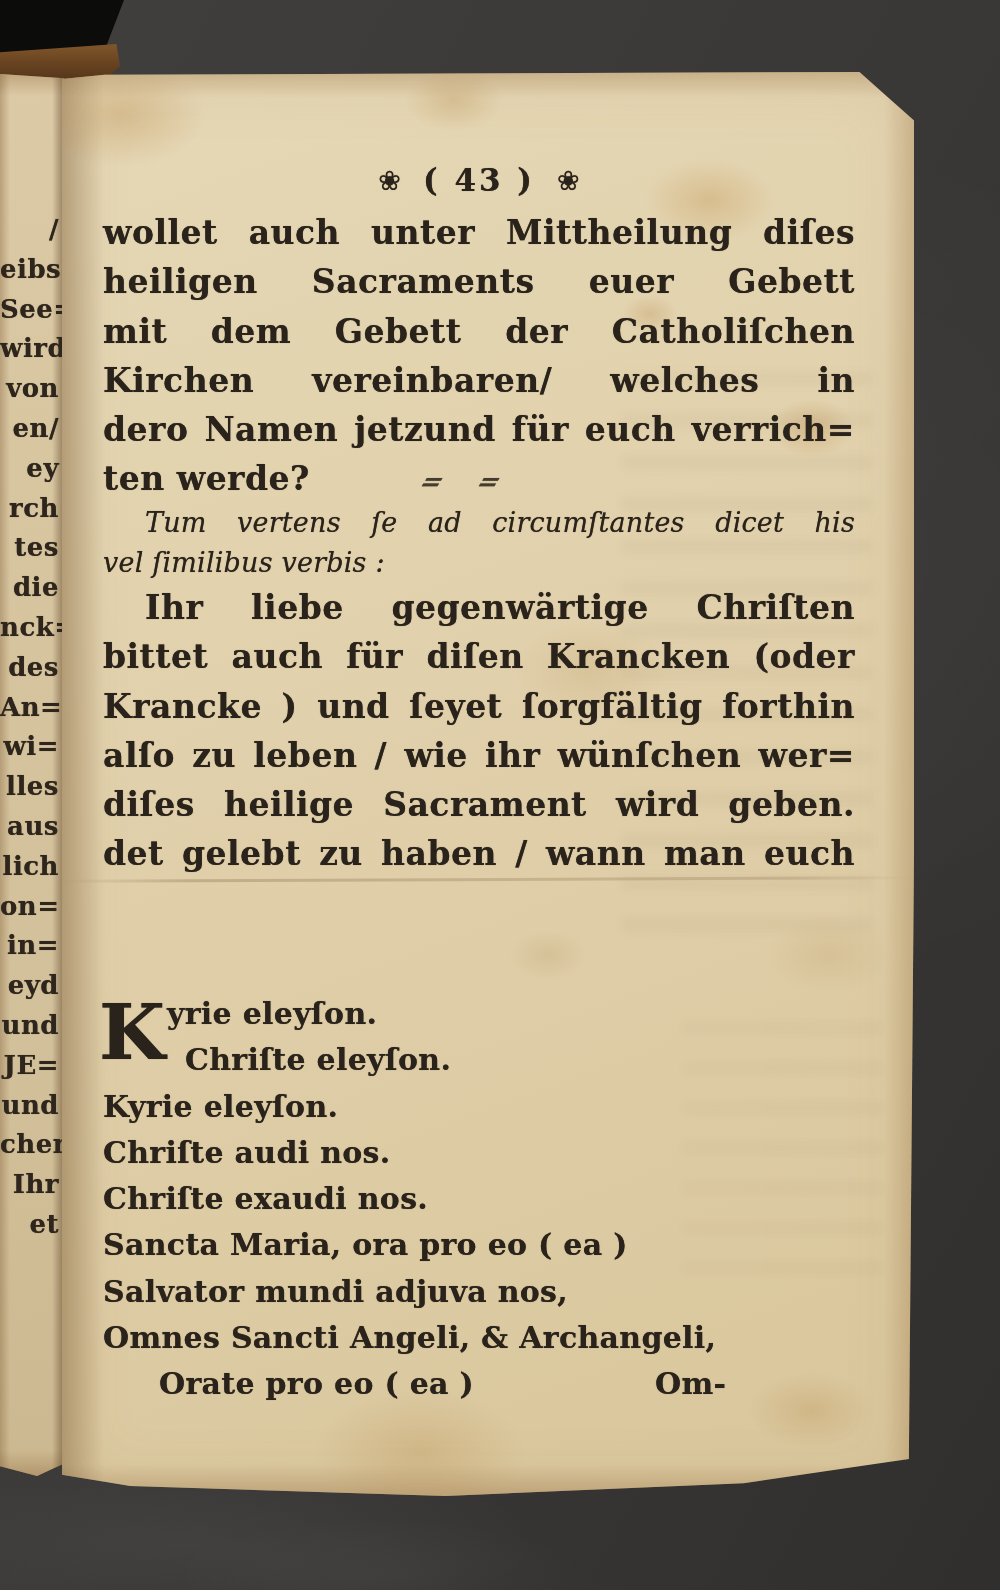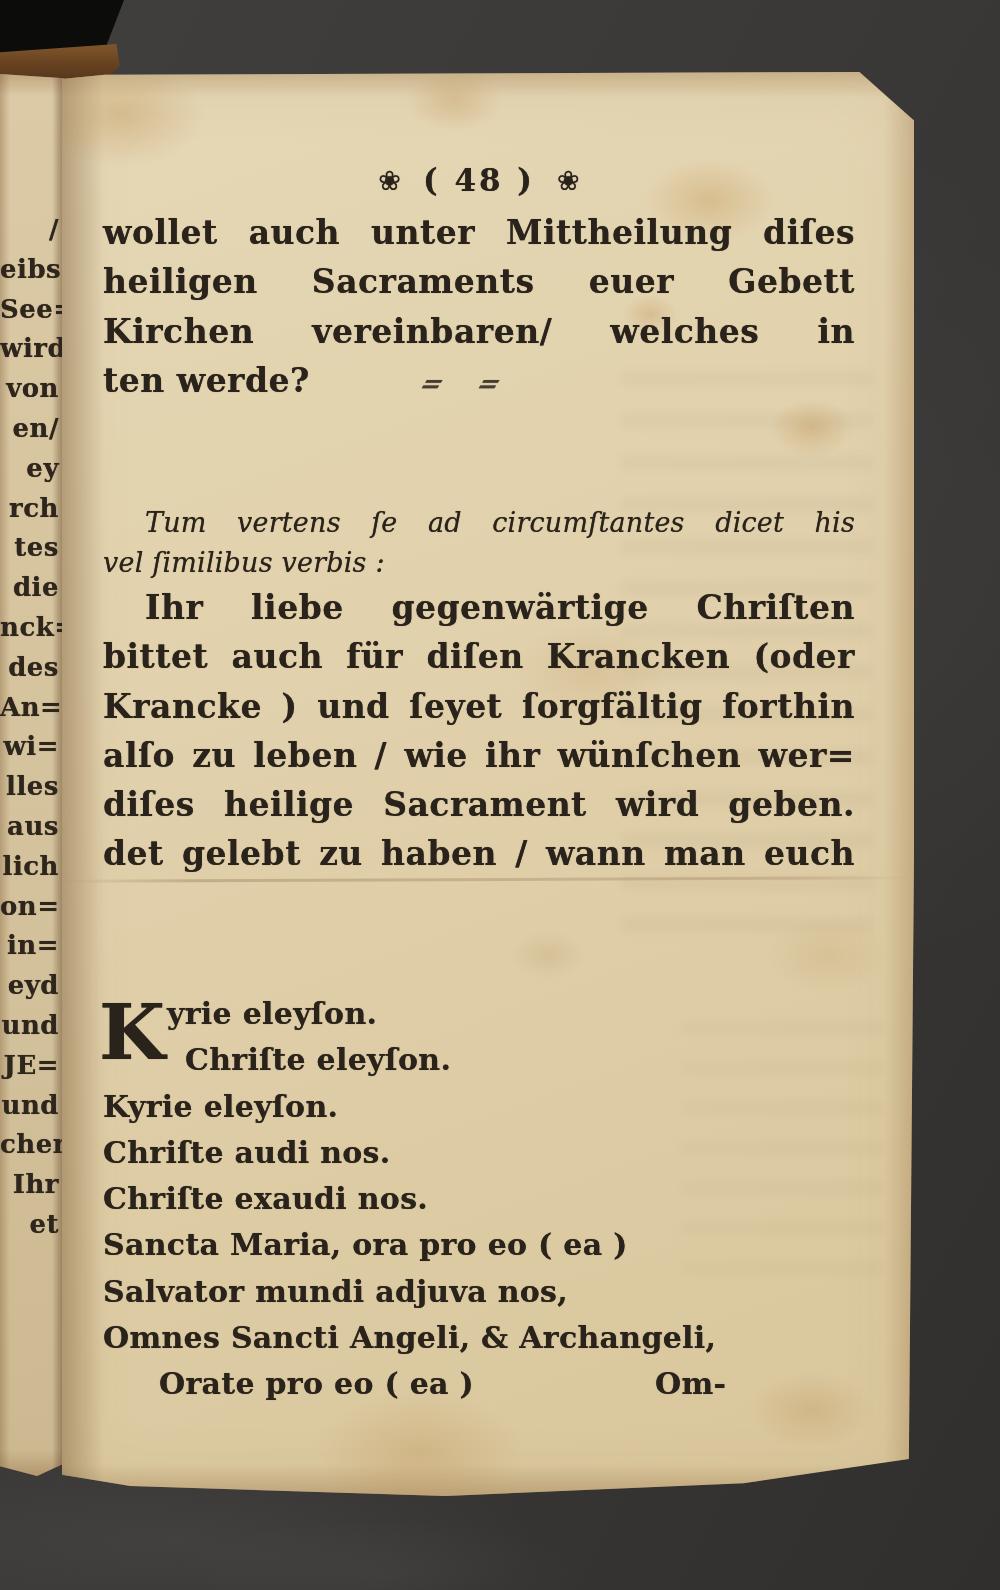--- a/index.html
+++ b/index.html
@@ -140,28 +140,30 @@
     </div>
   </div>
 
   <div class="page">
     <div class="ghost1"></div>
     <div class="ghost2"></div>
     <div class="crease"></div>
 
     <div class="abs header ink">
       <span class="ornament">❀</span>
-      <span class="pagenum">( 48 )</span>
+      <span class="pagenum">( 43 )</span>
       <span class="ornament">❀</span>
     </div>
 
     <div class="abs fraktur ink p1">
       <div class="fline j">wollet auch unter Mittheilung diſes</div>
       <div class="fline j">heiligen Sacraments euer Gebett</div>
+      <div class="fline j">mit dem Gebett der Catholiſchen</div>
       <div class="fline j">Kirchen vereinbaren/ welches in</div>
+      <div class="fline j">dero Namen jetzund für euch verrich=</div>
       <div class="fline">
         <span>ten werde?</span><span class="filler f1">=</span><span class="filler f2">=</span>
       </div>
     </div>
 
     <div class="abs latin ink lat1">
       <div class="lline j ind">Tum vertens ſe ad circumſtantes dicet his</div>
       <div class="lline">vel ſimilibus verbis :</div>
     </div>
 

